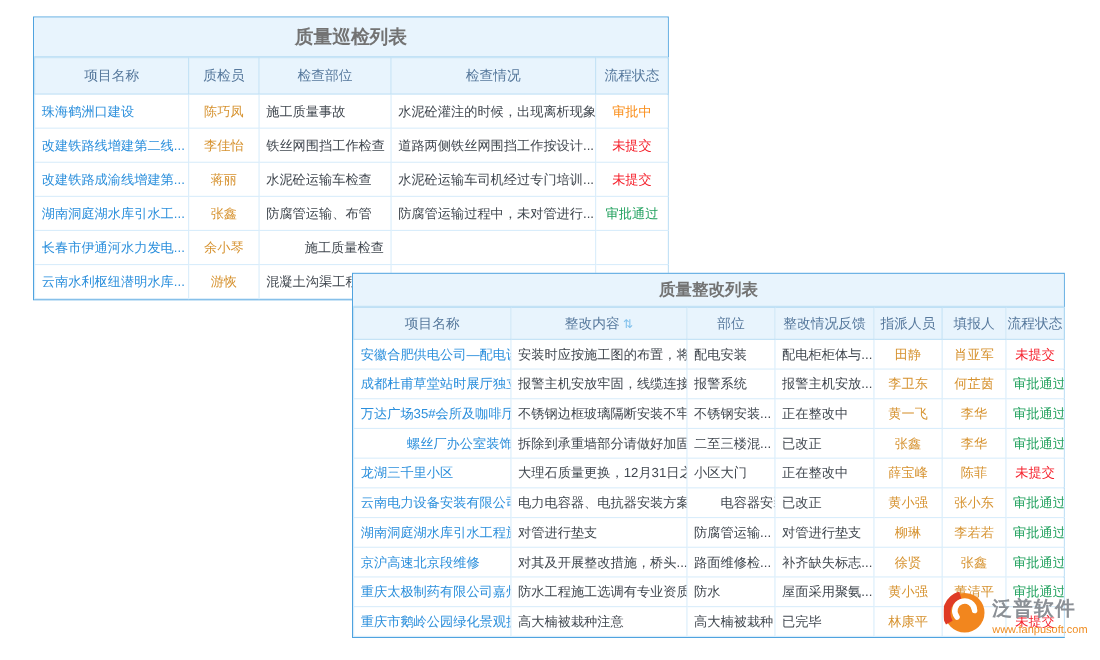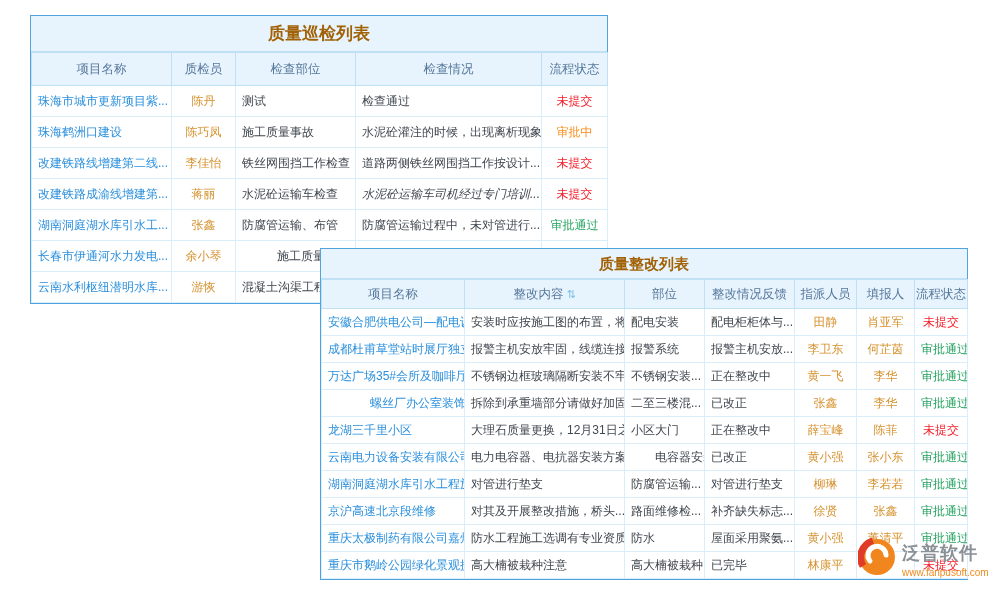--- a/index.html
+++ b/index.html
@@ -14,21 +14,21 @@
     position: absolute;
     background: #ffffff;
     border: 1px solid var(--border);
   }
   .card.t1 { left: 30px;  top: 15px;  width: 578px; z-index: 1; }
   .card.t2 { left: 320px; top: 248px; width: 648px; z-index: 2; }
   .card-title {
     background: var(--hbg);
     text-align: center;
     font-weight: bold;
-    color: #a16207;
+    color: #737373;
     border-bottom: 1px solid var(--inner);
   }
   .t1 .card-title { height: 36px; line-height: 36px; font-size: 17px; }
   .t2 .card-title { height: 30px; line-height: 30px; font-size: 15px; }
   table { border-collapse: collapse; table-layout: fixed; width: 100%; }
   th {
     background: var(--hbg);
     color: var(--htext);
     font-weight: normal;
     font-size: 12.5px;
@@ -76,45 +76,38 @@
         <tr>
           <th><span>项目名称</span></th>
           <th><span>质检员</span></th>
           <th><span>检查部位</span></th>
           <th><span>检查情况</span></th>
           <th><span>流程状态</span></th>
         </tr>
       </thead>
     <tbody>
         <tr>
-          <td style="text-align: left;"><a class="link">珠海市城市更新项目紫...</a></td>
-          <td class="person" style="text-align: center;">陈丹</td>
-          <td style="text-align: left;">测试</td>
-          <td style="text-align: left;">检查通过</td>
-          <td style="text-align: center; color: rgb(245, 34, 45);">未提交</td>
-        </tr>
-        <tr>
           <td style="text-align: left;"><a class="link">珠海鹤洲口建设</a></td>
           <td class="person" style="text-align: center;">陈巧凤</td>
           <td style="text-align: left;">施工质量事故</td>
           <td style="text-align: left;">水泥砼灌注的时候，出现离析现象</td>
           <td style="text-align: center; color: rgb(250, 140, 22);">审批中</td>
         </tr>
         <tr>
           <td style="text-align: left;"><a class="link">改建铁路线增建第二线...</a></td>
           <td class="person" style="text-align: center;">李佳怡</td>
           <td style="text-align: right; margin-top: 48px;">铁丝网围挡工作检查</td>
           <td style="text-align: left;">道路两侧铁丝网围挡工作按设计...</td>
           <td style="text-align: center; color: rgb(245, 34, 45);">未提交</td>
         </tr>
         <tr>
           <td style="text-align: left;"><a class="link">改建铁路成渝线增建第...</a></td>
           <td class="person" style="text-align: center;">蒋丽</td>
           <td style="text-align: left;">水泥砼运输车检查</td>
-          <td style="text-align: left; font-style: italic;">水泥砼运输车司机经过专门培训...</td>
+          <td style="text-align: left;">水泥砼运输车司机经过专门培训...</td>
           <td style="text-align: center; color: rgb(245, 34, 45);">未提交</td>
         </tr>
         <tr>
           <td style="text-align: left;"><a class="link">湖南洞庭湖水库引水工...</a></td>
           <td class="person" style="text-align: center;">张鑫</td>
           <td style="text-align: left;">防腐管运输、布管</td>
           <td style="text-align: left;">防腐管运输过程中，未对管进行...</td>
           <td style="text-align: center; color: rgb(33, 161, 94);">审批通过</td>
         </tr>
         <tr>

